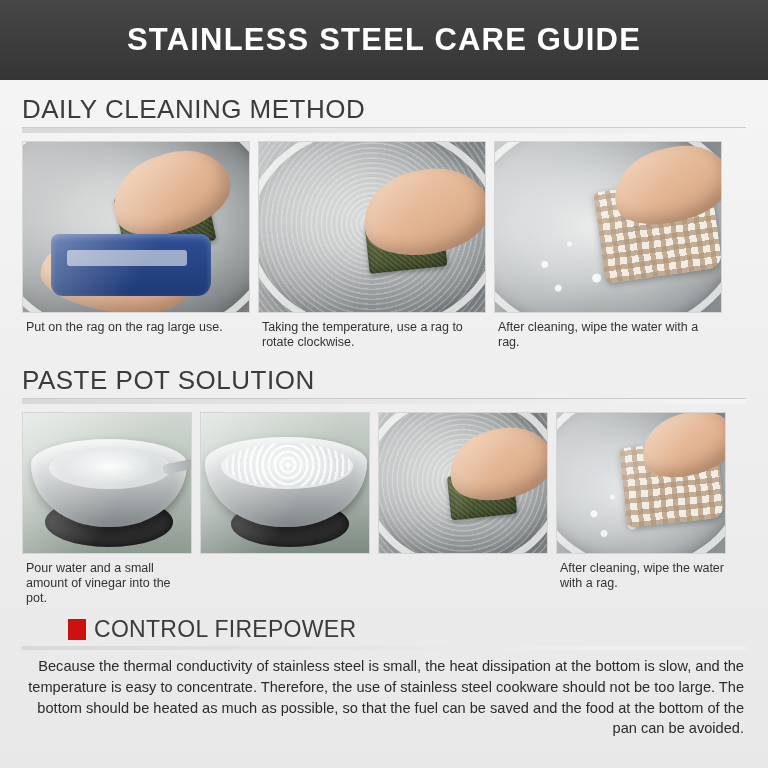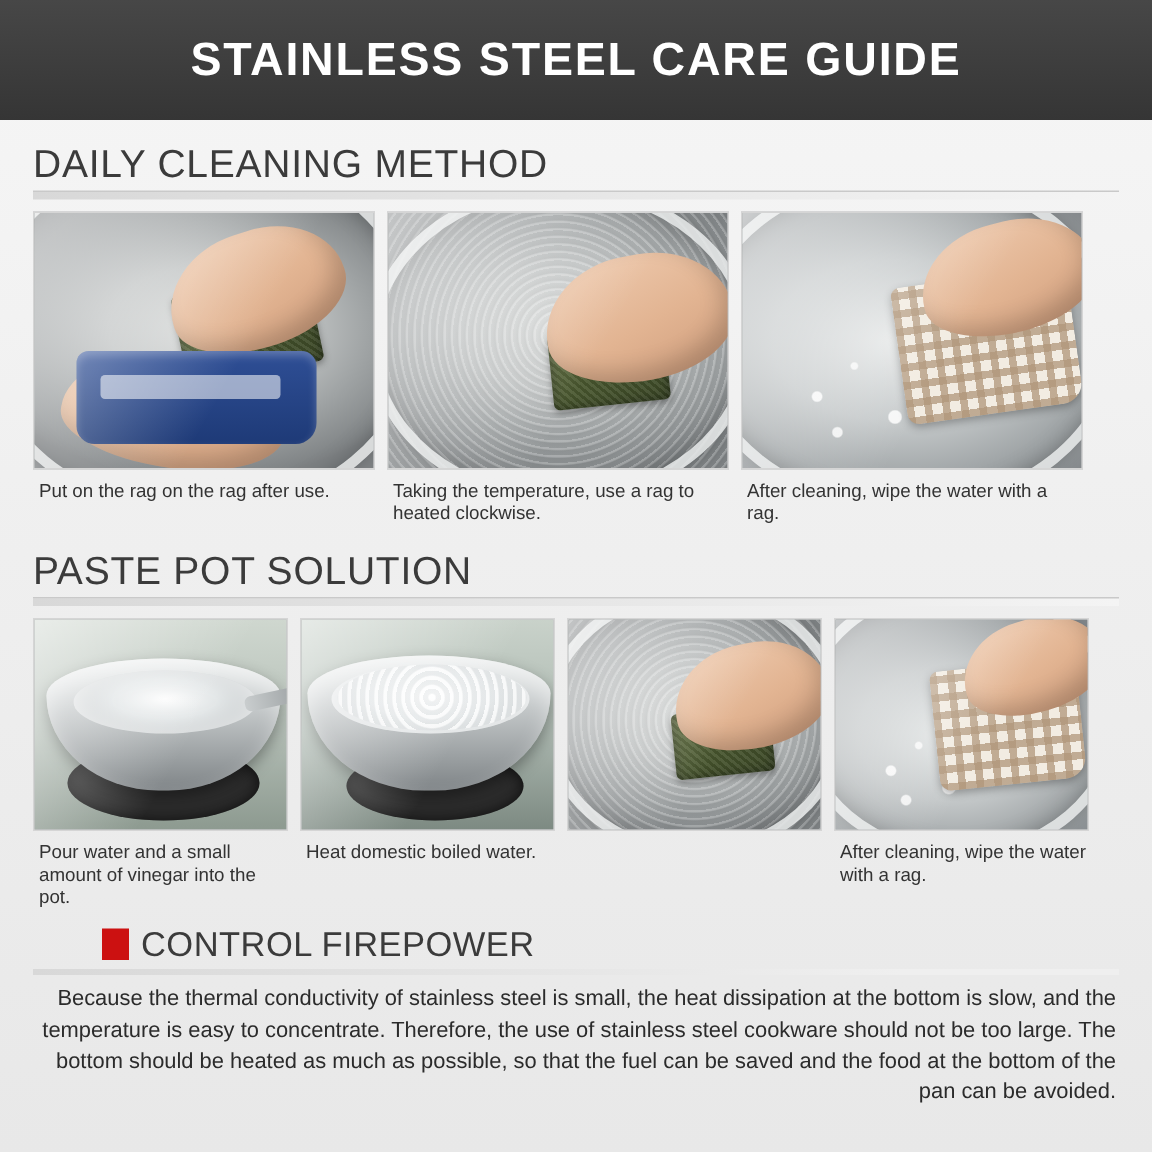--- a/index.html
+++ b/index.html
@@ -223,33 +223,33 @@
           <div class="photo" style="height:172px;">
             <div class="pan-interior"></div>
             <div class="rim" style="left:-40px; top:-46px; width:300px; height:250px;"></div>
             <div class="sponge" style="left:96px; top:46px; width:92px; height:62px; transform:rotate(-12deg);"></div>
             <div class="hand" style="left:88px; top:12px; width:120px; height:78px; transform:rotate(-18deg);"></div>
             <div class="hand" style="left:18px; top:96px; width:150px; height:74px; transform:rotate(8deg);"></div>
             <div style="position:absolute;left:28px;top:92px;width:160px;height:62px;background:linear-gradient(180deg,#2f4f96,#1e3a77);border-radius:8px 10px 14px 12px;box-shadow:inset 0 3px 6px rgba(255,255,255,.25);"></div>
             <div style="position:absolute;left:44px;top:108px;width:120px;height:16px;background:rgba(255,255,255,.55);border-radius:3px;"></div>
             <div class="gloss"></div>
           </div>
-          <div class="caption">Put on the rag on the rag after use.</div>
+          <div class="caption">Put on the rag on the rag large use.</div>
         </div>
 
         <div class="cell" style="width:228px;">
           <div class="photo" style="height:172px;">
             <div class="pan-interior"></div>
             <div class="pan-rings"></div>
             <div class="rim" style="left:-14px; top:-20px; width:258px; height:214px;"></div>
             <div class="sponge" style="left:108px; top:78px; width:78px; height:50px; transform:rotate(-6deg);"></div>
             <div class="hand" style="left:104px; top:28px; width:126px; height:84px; transform:rotate(-10deg);"></div>
             <div class="gloss"></div>
           </div>
-          <div class="caption">Taking the temperature, use a rag to heated clockwise.</div>
+          <div class="caption">Taking the temperature, use a rag to rotate clockwise.</div>
         </div>
 
         <div class="cell" style="width:228px;">
           <div class="photo" style="height:172px;">
             <div class="pan-interior" style="background:radial-gradient(ellipse 80% 70% at 45% 50%, #e8eaea 0%, #c6cacb 45%, #9da2a4 80%, #83878a 100%);"></div>
             <div class="droplets"></div>
             <div class="rim" style="left:-34px; top:-30px; width:286px; height:230px;"></div>
             <div class="cloth" style="left:104px; top:42px; width:118px; height:92px; transform:rotate(-8deg);"></div>
             <div class="hand" style="left:118px; top:6px; width:118px; height:74px; transform:rotate(-14deg);"></div>
             <div class="gloss"></div>
@@ -280,21 +280,20 @@
 
         <div class="cell" style="width:170px;">
           <div class="photo" style="height:142px;">
             <div class="stove-bg" style="background:linear-gradient(180deg,#c9d2ca 0%,#aebab2 50%,#7d8a82 100%);"></div>
             <div class="burner" style="left:30px; top:88px; width:118px; height:46px;"></div>
             <div class="wok" style="left:4px; top:24px; width:162px; height:90px;"></div>
             <div class="water-surface" style="left:20px; top:30px; width:132px; height:46px; background:radial-gradient(ellipse at 50% 45%, #ffffff 0%, #eef1f2 45%, #c3c8ca 85%);"></div>
             <div style="position:absolute;left:24px;top:30px;width:126px;height:44px;border-radius:50%;background:repeating-radial-gradient(circle at 50% 50%, rgba(255,255,255,.85) 0 2px, rgba(200,205,207,.35) 3px 6px);opacity:.8;"></div>
             <div class="gloss"></div>
           </div>
-          <div class="caption">Heat domestic boiled water.</div>
         </div>
 
         <div class="cell" style="width:170px;">
           <div class="photo" style="height:142px;">
             <div class="pan-interior"></div>
             <div class="pan-rings"></div>
             <div class="rim" style="left:-18px; top:-22px; width:204px; height:180px;"></div>
             <div class="sponge" style="left:70px; top:60px; width:66px; height:44px; transform:rotate(-6deg);"></div>
             <div class="hand" style="left:70px; top:16px; width:104px; height:70px; transform:rotate(-12deg);"></div>
             <div class="gloss"></div>

